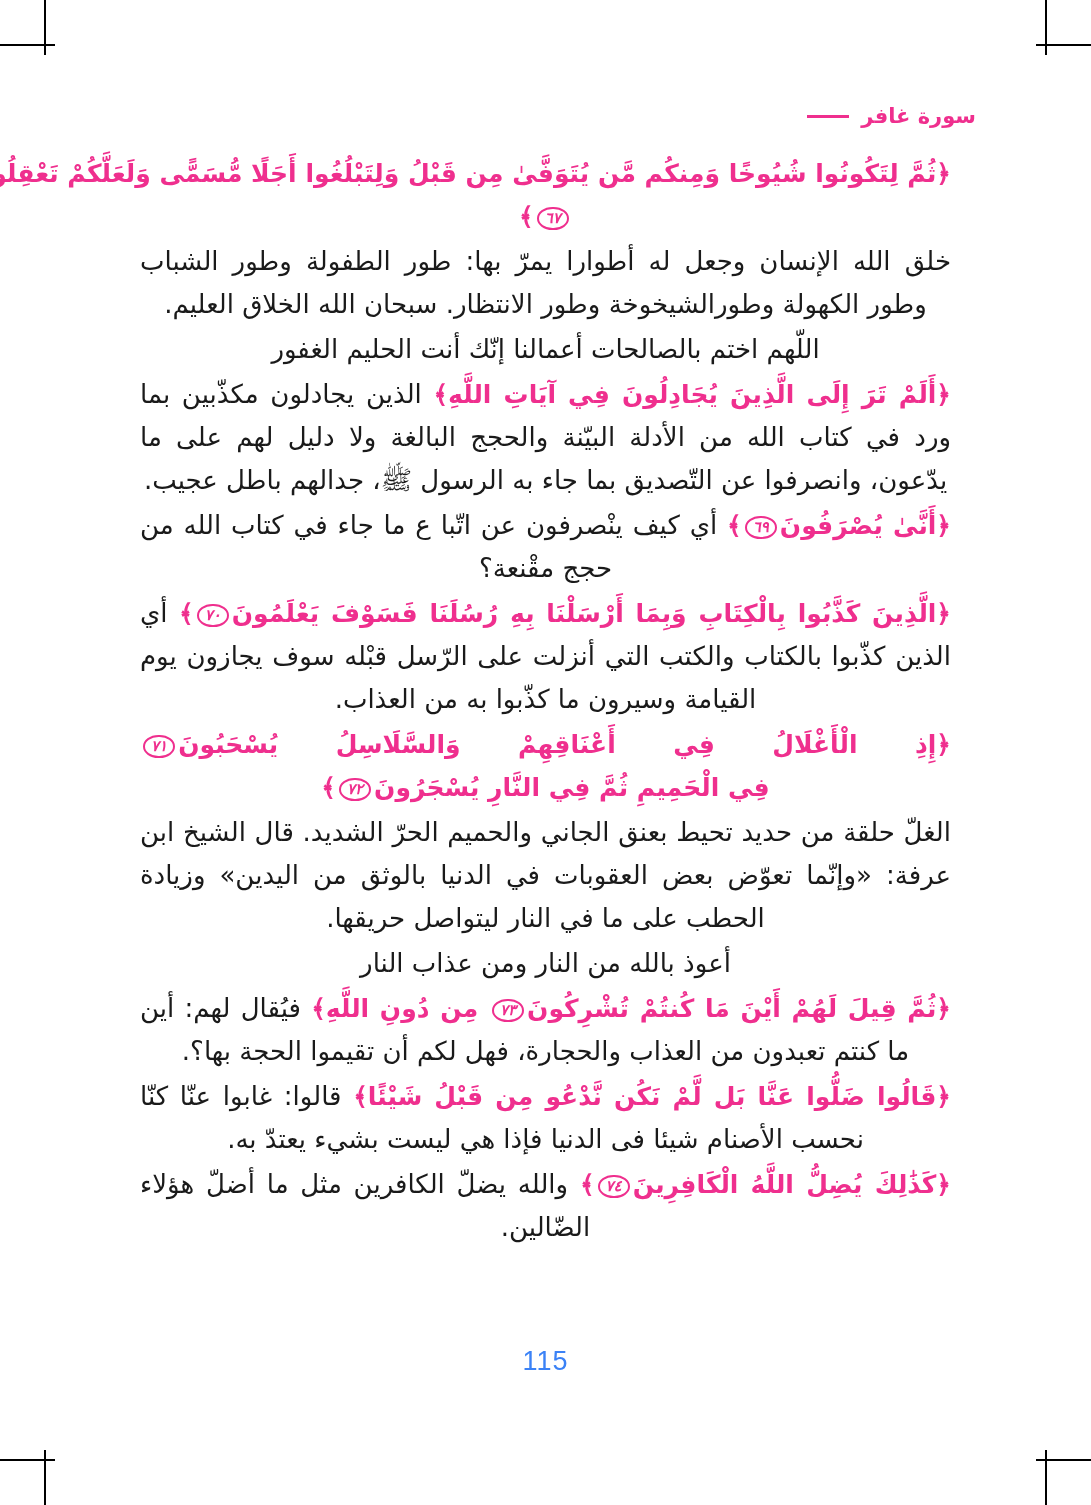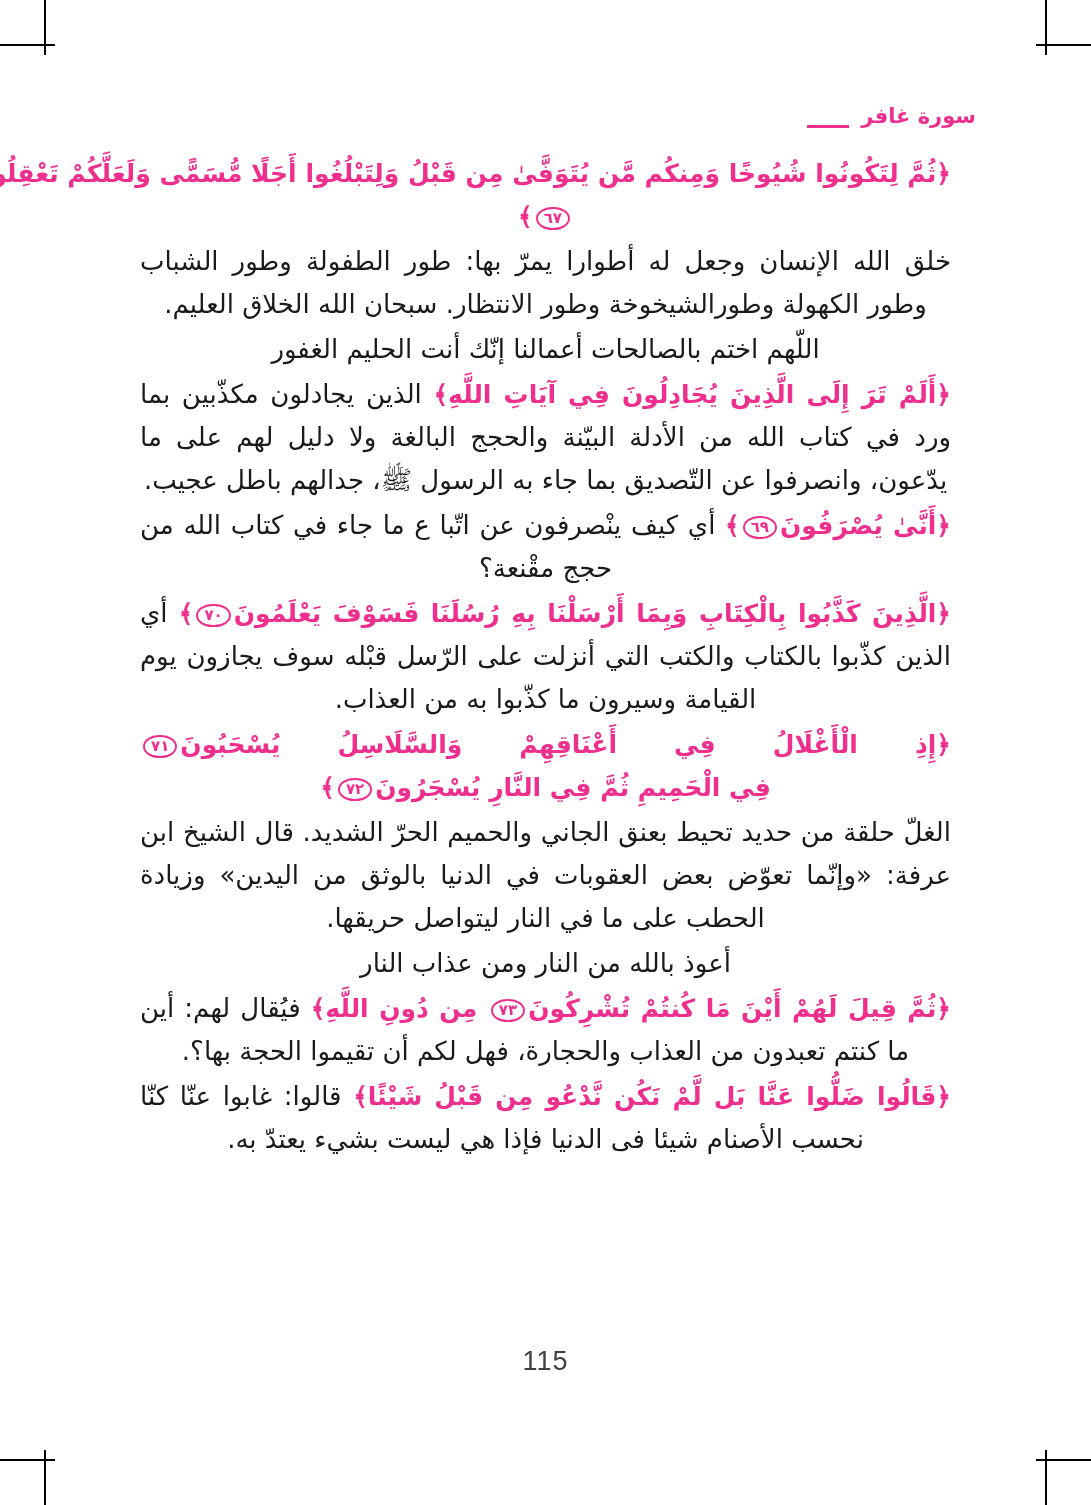--- a/index.html
+++ b/index.html
@@ -38,21 +38,21 @@
   .crop-br-v { bottom: 0px; right: 44px; }
   .crop-br-h { bottom: 44px;right: 0px; }
 
   
   .header {
     position: absolute;
     top: 104px;
     right: 115px;
     display: flex;
     flex-direction: row;
-    align-items: flex-end;
+    align-items: center;
     gap: 12px;
     direction: rtl;
   }
   .header-title {
     color: #ef2f8e;
     font-size: 21px;
     font-weight: bold;
     letter-spacing: 0.5px;
     white-space: nowrap;
   }
@@ -98,37 +98,38 @@
     color: #ef2f8e;
     font-size: 15px;
     font-weight: bold;
     border: 2px solid #ef2f8e;
     border-radius: 48% 48% 48% 48% / 50% 50% 50% 50%;
     padding: 0px 6px;
     margin: 0 3px;
     line-height: 19px;
     vertical-align: 2px;
     transform: rotate(0deg);
+    font-style: italic;
   }
 
   
   .para.centerline {
     text-align: right;
     text-align-last: center;
   }
 
   
   .folio {
     position: absolute;
     bottom: 128px;
     left: 0;
     right: 0;
     text-align: center;
     font-size: 27px;
-    color: #404040;
+    color: #3b82f6;
     font-family: "Liberation Sans", sans-serif;
     letter-spacing: 1px;
   }
 </style>
 </head>
 <body>
 
 <div class="page">
 
   <div class="crop v crop-tl-v"></div>
@@ -177,18 +178,21 @@
     <p class="para centerline">أعوذ بالله من النار ومن عذاب النار</p>
 
     <p class="para">
       <span class="ayah">﴿ثُمَّ قِيلَ لَهُمْ أَيْنَ مَا كُنتُمْ تُشْرِكُونَ</span><span class="ayah-num">٧٣</span><span class="ayah"> مِن دُونِ اللَّهِ</span><span class="ayah brk">﴾</span><span> فيُقال لهم: أين ما كنتم تعبدون من العذاب والحجارة، فهل لكم أن تقيموا الحجة بها؟.</span>
     </p>
 
     <p class="para">
       <span class="ayah">﴿قَالُوا ضَلُّوا عَنَّا بَل لَّمْ نَكُن نَّدْعُو مِن قَبْلُ شَيْئًا</span><span class="ayah brk">﴾</span><span> قالوا: غابوا عنّا كنّا نحسب الأصنام شيئا فى الدنيا فإذا هي ليست بشيء يعتدّ به.</span>
     </p>
 
+    <p class="para">
+      <span class="ayah">﴿كَذَٰلِكَ يُضِلُّ اللَّهُ الْكَافِرِينَ</span><span class="ayah-num">٧٤</span><span class="ayah brk">﴾</span><span> والله يضلّ الكافرين مثل ما أضلّ هؤلاء الضّالين.</span>
+    </p>
 
   </div>
 
   <div class="folio">115</div>
 
 </div>
 
 </body></html>

